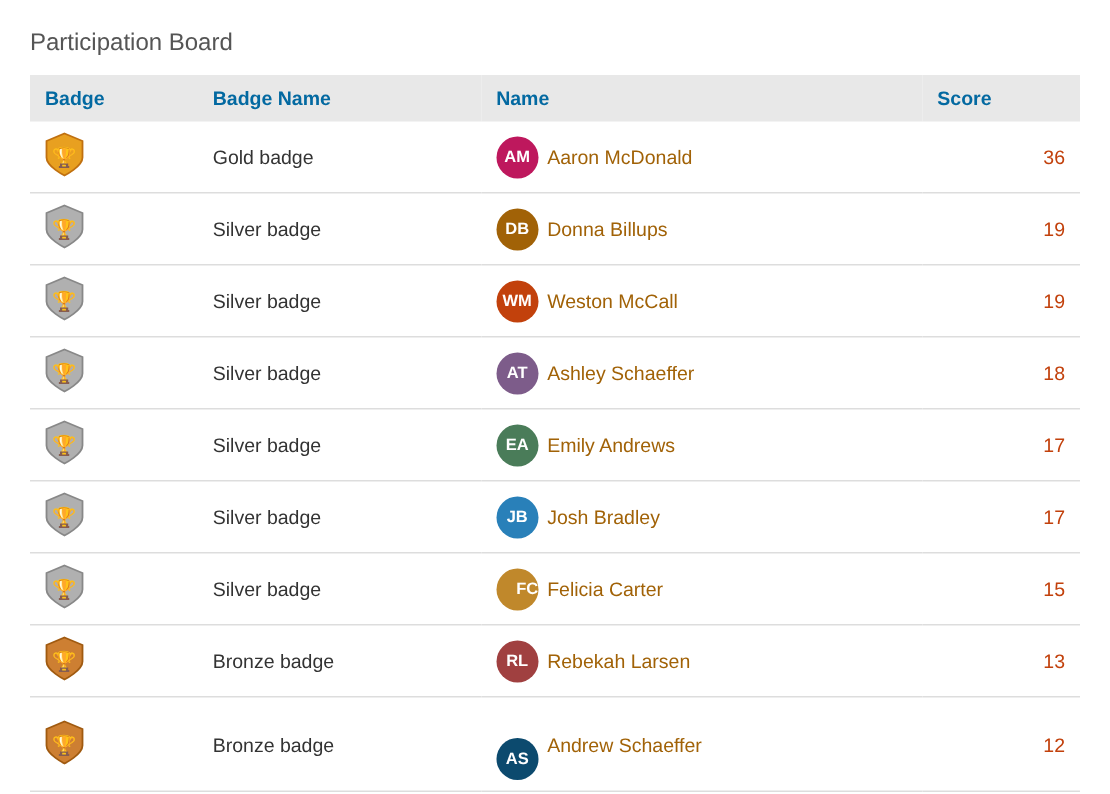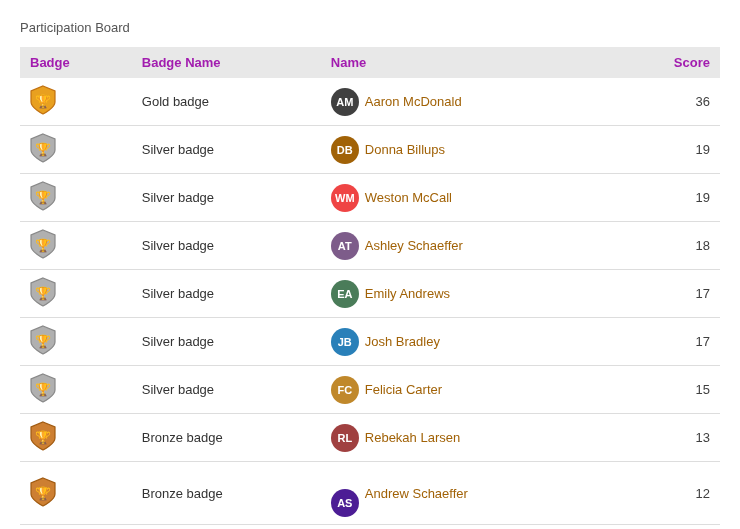--- a/index.html
+++ b/index.html
@@ -5,51 +5,50 @@
     * { box-sizing: border-box; margin: 0; padding: 0; }
     body {
       font-family: Arial, sans-serif;
       font-size: 13px;
       color: #333;
       background: #fff;
       padding: 20px;
       width: 740px;
     }
     .page-title {
-      font-size: 13px;
+      font-size: 16px;
       color: #555;
       margin-bottom: 12px;
     }
     table {
       width: 100%;
       border-collapse: collapse;
     }
     thead tr {
       background: #e8e8e8;
     }
     thead th {
       padding: 8px 10px;
       text-align: left;
       font-weight: bold;
       font-size: 13px;
-      color: #a21caf;
+      color: #0369a1;
     }
     thead th.score-col {
-      text-align: right;
     }
     tbody tr {
       border-bottom: 1px solid #ddd;
     }
     tbody td {
       padding: 7px 10px;
       vertical-align: middle;
     }
     td.score-cell {
       text-align: right;
-      color: #404040;
+      color: #c2410c;
     }
     td.score-cell.highlight {
       color: #0066cc;
       font-weight: bold;
     }
     .name-link {
       color: #a16207;
       text-decoration: none;
       cursor: pointer;
     }
@@ -87,21 +86,21 @@
   </thead>
   <tbody id="table-body">
   <tr>
         <td><svg width="26" height="30" viewBox="0 0 26 30">
         <path d="M13,1 L25,6 L25,17 C25,23 13,29 13,29 C13,29 1,23 1,17 L1,6 Z" fill="#e8a020" stroke="#c07010" stroke-width="1.2"></path>
         <text x="13" y="21" text-anchor="middle" font-size="13" fill="#fff" font-weight="bold">🏆</text>
       </svg></td>
         <td>Gold badge</td>
         <td>
           <div class="name-cell">
-            <span class="avatar" style="background-color: #404040;">AM</span>
+            <span class="avatar" style="background-color: #be185d;">AM</span>
             <a class="name-link">Aaron McDonald</a>
           </div>
         </td>
         <td class="score-cell">36</td>
       </tr>
       <tr>
         <td><svg width="26" height="30" viewBox="0 0 26 30">
         <path d="M13,1 L25,6 L25,17 C25,23 13,29 13,29 C13,29 1,23 1,17 L1,6 Z" fill="#b0b0b0" stroke="#888" stroke-width="1.2"></path>
         <text x="13" y="21" text-anchor="middle" font-size="13" fill="#fff">🏆</text>
       </svg></td>
@@ -115,21 +114,21 @@
         <td class="score-cell">19</td>
       </tr>
       <tr>
         <td><svg width="26" height="30" viewBox="0 0 26 30">
         <path d="M13,1 L25,6 L25,17 C25,23 13,29 13,29 C13,29 1,23 1,17 L1,6 Z" fill="#b0b0b0" stroke="#888" stroke-width="1.2"></path>
         <text x="13" y="21" text-anchor="middle" font-size="13" fill="#fff">🏆</text>
       </svg></td>
         <td>Silver badge</td>
         <td>
           <div class="name-cell">
-            <span class="avatar" style="background-color: #ef4444;">WM</span>
+            <span class="avatar" style="background-color: #c2410c;">WM</span>
             <a class="name-link">Weston McCall</a>
           </div>
         </td>
         <td class="score-cell">19</td>
       </tr>
       <tr>
         <td><svg width="26" height="30" viewBox="0 0 26 30">
         <path d="M13,1 L25,6 L25,17 C25,23 13,29 13,29 C13,29 1,23 1,17 L1,6 Z" fill="#b0b0b0" stroke="#888" stroke-width="1.2"></path>
         <text x="13" y="21" text-anchor="middle" font-size="13" fill="#fff">🏆</text>
       </svg></td>
@@ -171,21 +170,21 @@
         <td class="score-cell">17</td>
       </tr>
       <tr>
         <td><svg width="26" height="30" viewBox="0 0 26 30">
         <path d="M13,1 L25,6 L25,17 C25,23 13,29 13,29 C13,29 1,23 1,17 L1,6 Z" fill="#b0b0b0" stroke="#888" stroke-width="1.2"></path>
         <text x="13" y="21" text-anchor="middle" font-size="13" fill="#fff">🏆</text>
       </svg></td>
         <td>Silver badge</td>
         <td>
           <div class="name-cell">
-            <span class="avatar" style="background-color: rgb(192, 136, 43);">FC</span>
+            <span class="avatar" style="background-color: rgb(192, 136, 43); text-align: right;">FC</span>
             <a class="name-link">Felicia Carter</a>
           </div>
         </td>
         <td class="score-cell">15</td>
       </tr>
       <tr>
         <td><svg width="26" height="30" viewBox="0 0 26 30">
         <path d="M13,1 L25,6 L25,17 C25,23 13,29 13,29 C13,29 1,23 1,17 L1,6 Z" fill="#cd7f32" stroke="#a05a10" stroke-width="1.2"></path>
         <text x="13" y="21" text-anchor="middle" font-size="13" fill="#fff">🏆</text>
       </svg></td>
@@ -199,21 +198,21 @@
         <td class="score-cell">13</td>
       </tr>
       <tr>
         <td><svg width="26" height="30" viewBox="0 0 26 30">
         <path d="M13,1 L25,6 L25,17 C25,23 13,29 13,29 C13,29 1,23 1,17 L1,6 Z" fill="#cd7f32" stroke="#a05a10" stroke-width="1.2"></path>
         <text x="13" y="21" text-anchor="middle" font-size="13" fill="#fff">🏆</text>
       </svg></td>
         <td>Bronze badge</td>
         <td>
           <div class="name-cell">
-            <span class="avatar" style="background-color: #4c1d95; margin-top: 20px;">AS</span>
+            <span class="avatar" style="background-color: #0c4a6e; margin-top: 20px;">AS</span>
             <a class="name-link">Andrew Schaeffer</a>
           </div>
         </td>
         <td class="score-cell">12</td>
       </tr>
       <tr>
         <td><svg width="26" height="30" viewBox="0 0 26 30">
         <path d="M13,1 L25,6 L25,17 C25,23 13,29 13,29 C13,29 1,23 1,17 L1,6 Z" fill="#cd7f32" stroke="#a05a10" stroke-width="1.2"></path>
         <text x="13" y="21" text-anchor="middle" font-size="13" fill="#fff">🏆</text>
       </svg></td>

